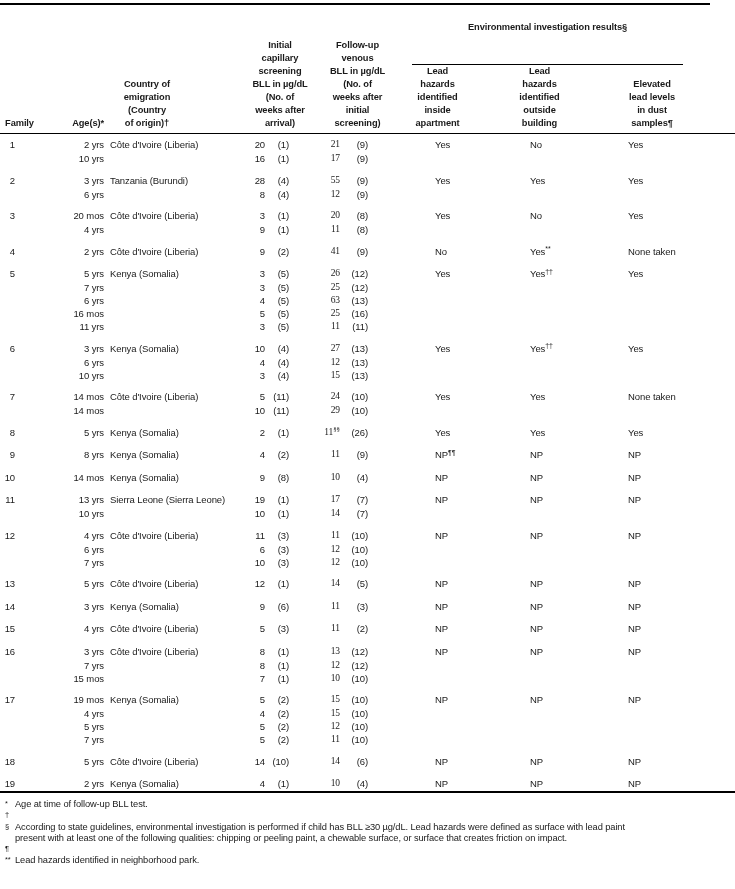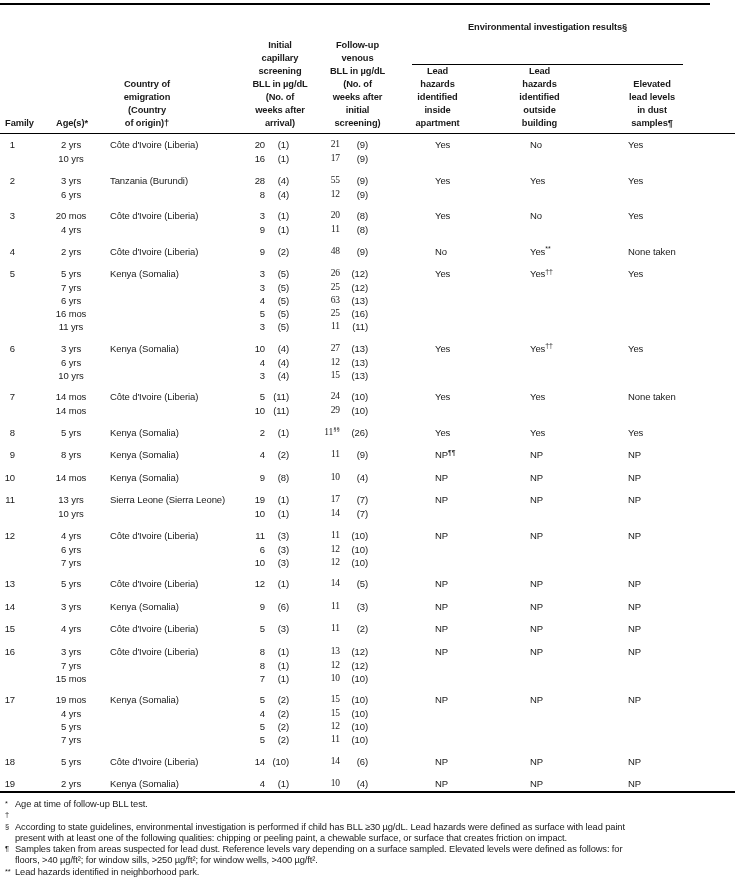--- a/index.html
+++ b/index.html
@@ -24,42 +24,42 @@
   thead th {
     font-weight:bold; font-size:9.3px; line-height:13px; letter-spacing:-0.1px;
     vertical-align:bottom; padding:0 0 3px 0; text-align:center;
     border-bottom:1.2px solid #000;
   }
   thead th > div { white-space:pre-line; }
   tr.h1 { height:28px; }
   tr.h2 { height:64px; }
 
   th.th-family { text-align:center; padding-left:3px; }
-  th.th-age    { text-align:center; padding-left:4px; }
+  th.th-age    { text-align:right; padding-left:4px; }
   th.th-country  > div { transform:translateX(-21px); }
   th.th-initial  > div { transform:translateX(18px); }
   th.th-followup > div { transform:translateX(26px); }
   th.th-inside   > div { transform:translateX(7px); }
   th.th-outside  > div { transform:translateX(-3px); }
   th.th-dust     > div { transform:translateX(-13px);text-align:center; }
 
   th.th-env { border-bottom:none; padding:0; vertical-align:bottom; }
   .env-wrap {
     margin:0 52px 0 41px; border-bottom:1.2px solid #000; padding-bottom:17px;
   }
   .env-title { text-align:center; white-space:nowrap; }
 
   tbody td {
     font-size:9.5px; line-height:13px; letter-spacing:-0.1px;
     vertical-align:top; padding:0; white-space:nowrap;
   }
   tbody tr:first-child td { padding-top:4px; }
   tr.group-start td { padding-top:8.5px; }
   td.c-family  { text-align:right; padding-right:21px; }
-  td.c-age     { text-align:center; padding-left:2px; }
+  td.c-age     { text-align:right; padding-left:2px; }
   td.c-country { text-align:left; padding-left:6px; }
   td.c-iv { text-align:right; padding-right:1px; }
   td.c-iw { text-align:right; padding-right:3px; }
   td.c-fv { text-align:right; padding-right:2px;font-family:Liberation Serif, serif; }
   td.c-fw { text-align:right; padding-right:3px; }
   td.c-inside  { text-align:left; padding-left:64px; }
   td.c-outside { text-align:left; padding-left:40px; }
   td.c-dust    { text-align:left; padding-left:33px; }
 
   .cell-sup {
@@ -231,21 +231,21 @@
     <td class="c-inside"><span></span><sup class="cell-sup"></sup></td>
     <td class="c-outside"><span></span><sup class="cell-sup"></sup></td>
     <td class="c-dust"><span></span></td>
   </tr>
         <tr class="group-start">
     <td class="c-family"><span>4</span></td>
     <td class="c-age"><span>2 yrs</span></td>
     <td class="c-country"><span>Côte d'Ivoire (Liberia)</span></td>
     <td class="c-iv"><span>9</span></td>
     <td class="c-iw"><span>(2)</span></td>
-    <td class="c-fv"><span>48</span><sup class="cell-sup"></sup></td>
+    <td class="c-fv"><span>41</span><sup class="cell-sup"></sup></td>
     <td class="c-fw"><span>(9)</span></td>
     <td class="c-inside"><span>No</span><sup class="cell-sup"></sup></td>
     <td class="c-outside"><span>Yes</span><sup class="cell-sup">**</sup></td>
     <td class="c-dust"><span>None taken</span></td>
   </tr>
         <tr class="group-start">
     <td class="c-family"><span>5</span></td>
     <td class="c-age"><span>5 yrs</span></td>
     <td class="c-country"><span>Kenya (Somalia)</span></td>
     <td class="c-iv"><span>3</span></td>
@@ -615,22 +615,20 @@
       <div class="fn">
     <span class="fn-marker">†</span>
   </div>
       <div class="fn">
     <span class="fn-marker">§</span>
     <span class="fn-text">According to state guidelines, environmental investigation is performed if child has BLL ≥30 µg/dL. Lead hazards were defined as surface with lead paint
 present with at least one of the following qualities: chipping or peeling paint, a chewable surface, or surface that creates friction on impact.</span>
   </div>
       <div class="fn">
     <span class="fn-marker">¶</span>
-    <span class="fn-text">Samples taken from areas suspected for lead dust. Reference levels vary depending on a surface sampled. Elevated levels were defined as follows: for
-floors, &gt;40 µg/ft²; for window sills, &gt;250 µg/ft²; for window wells, &gt;400 µg/ft².</span>
   </div>
       <div class="fn">
     <span class="fn-marker">**</span>
     <span class="fn-text">Lead hazards identified in neighborhood park.</span>
   </div>
     </div>
 
 </div>
 
 </body></html>

